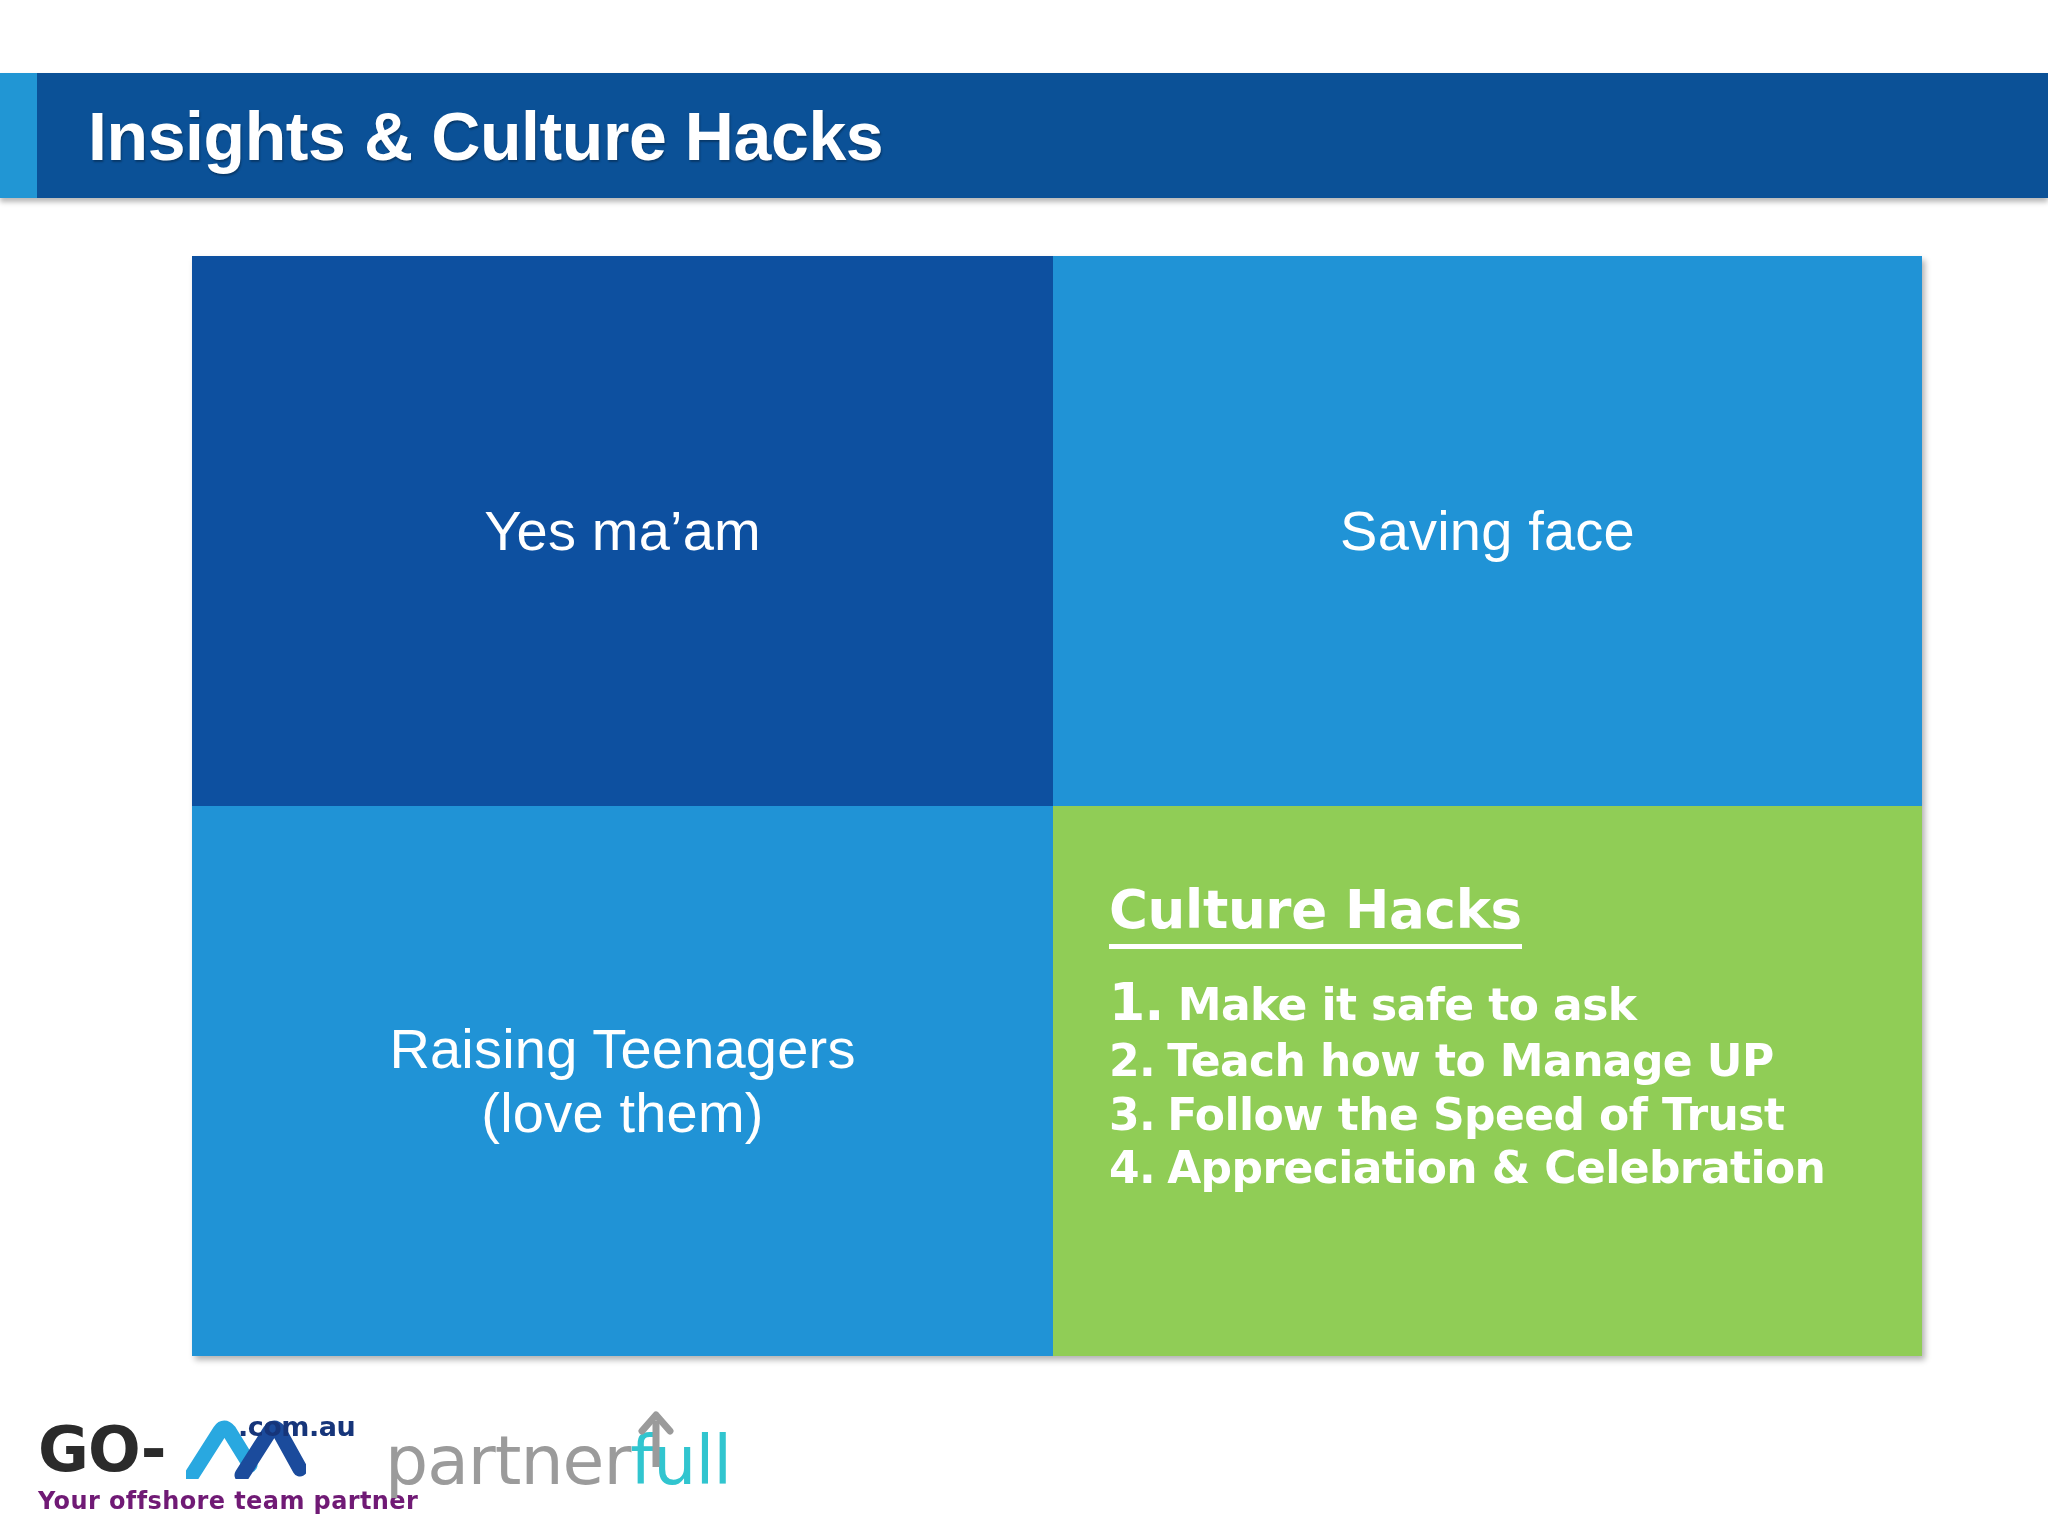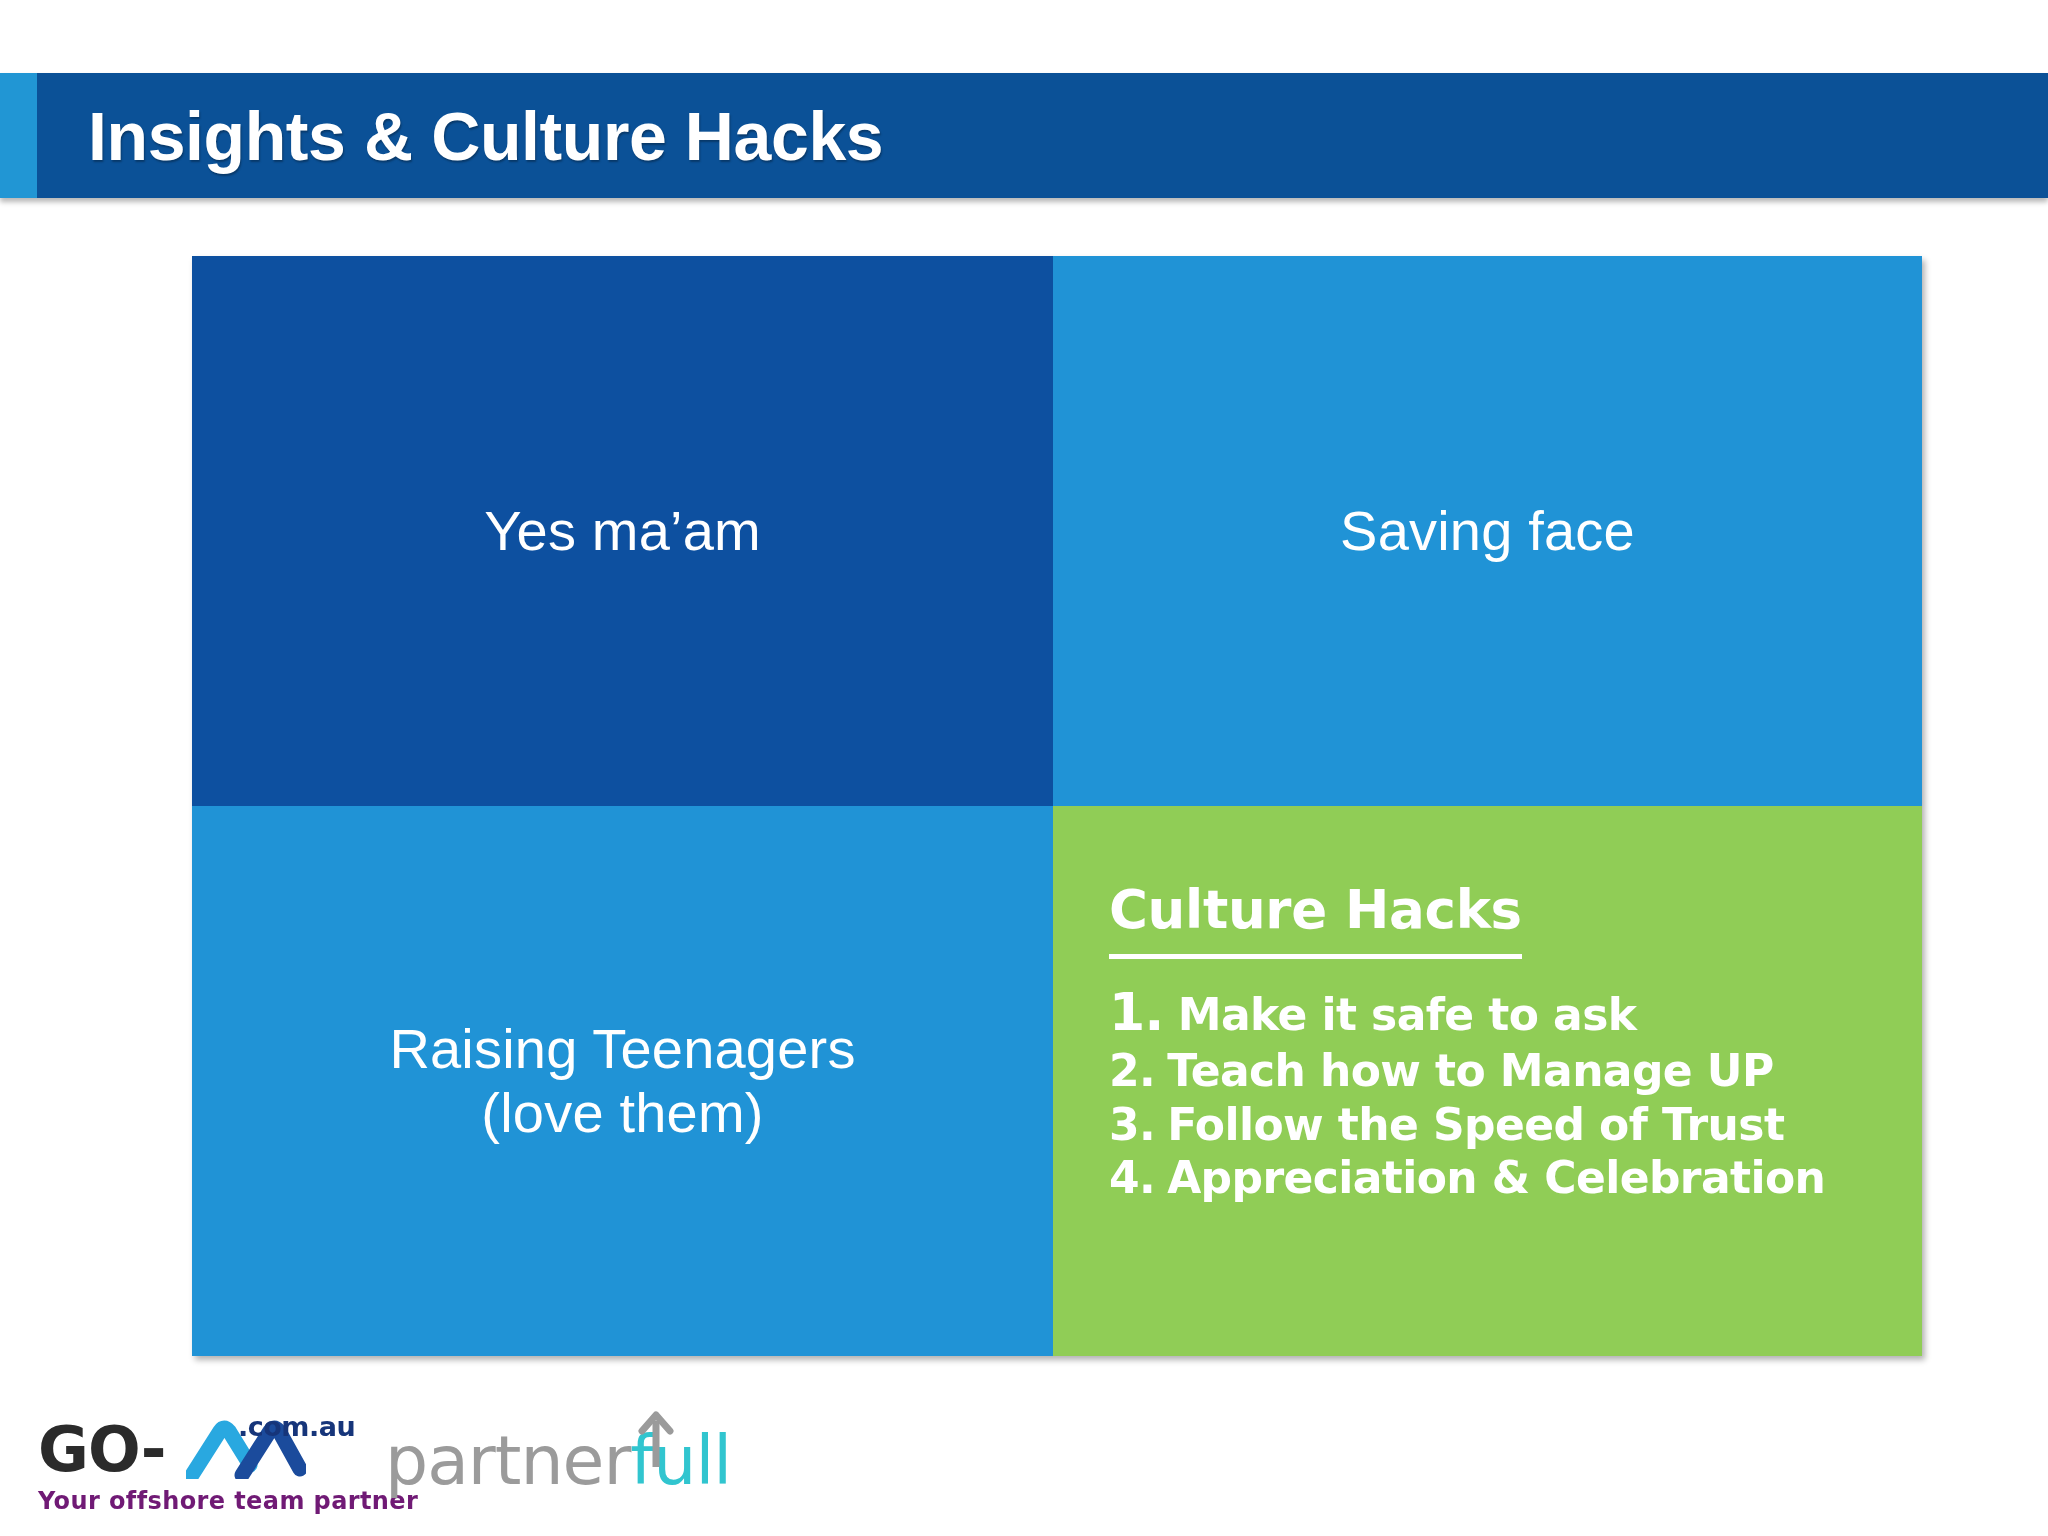--- a/index.html
+++ b/index.html
@@ -100,21 +100,21 @@
     display: block;
     text-align: left;
   }
   .hacks-heading {
     color: #ffffff;
     font-size: 53px;
     font-weight: bold;
     line-height: 1.05;
     display: inline-block;
     border-bottom: 5px solid #ffffff;
-    padding-bottom: 16px;
+    padding-bottom: 6px;
     margin-bottom: 22px;
     font-family: "DejaVu Sans", "Liberation Sans", sans-serif;
     letter-spacing: -0.3px;
   }
   .hacks-list {
     list-style: none;
     margin: 0;
     padding: 0;
   }
   .hack-item {

